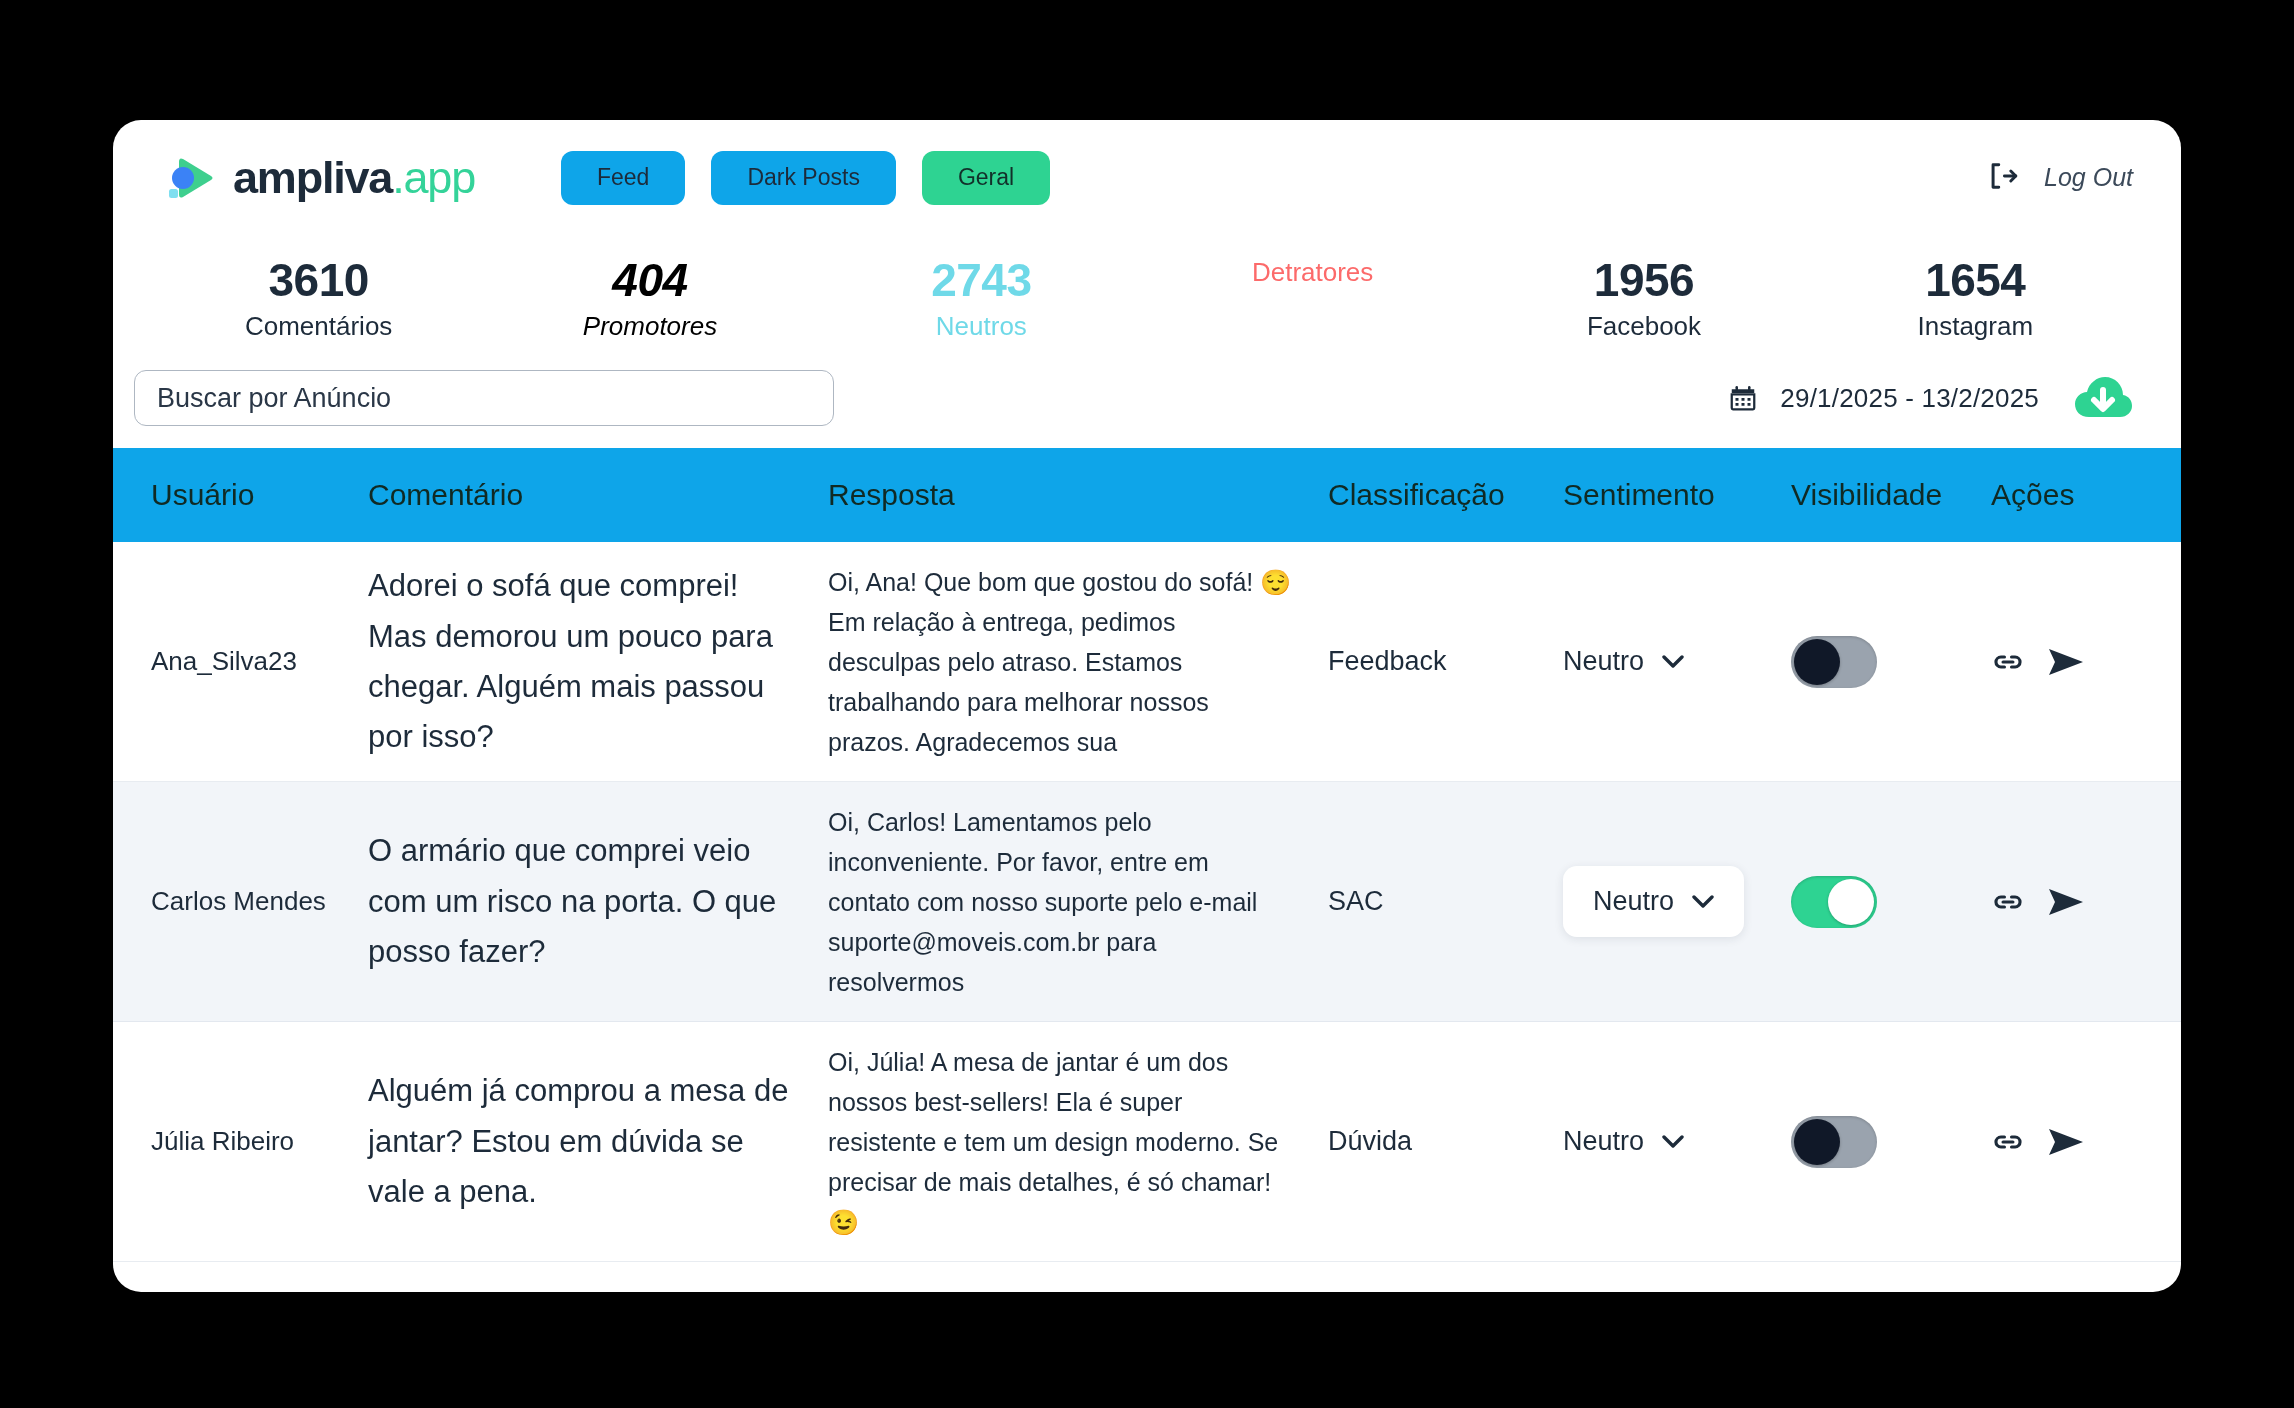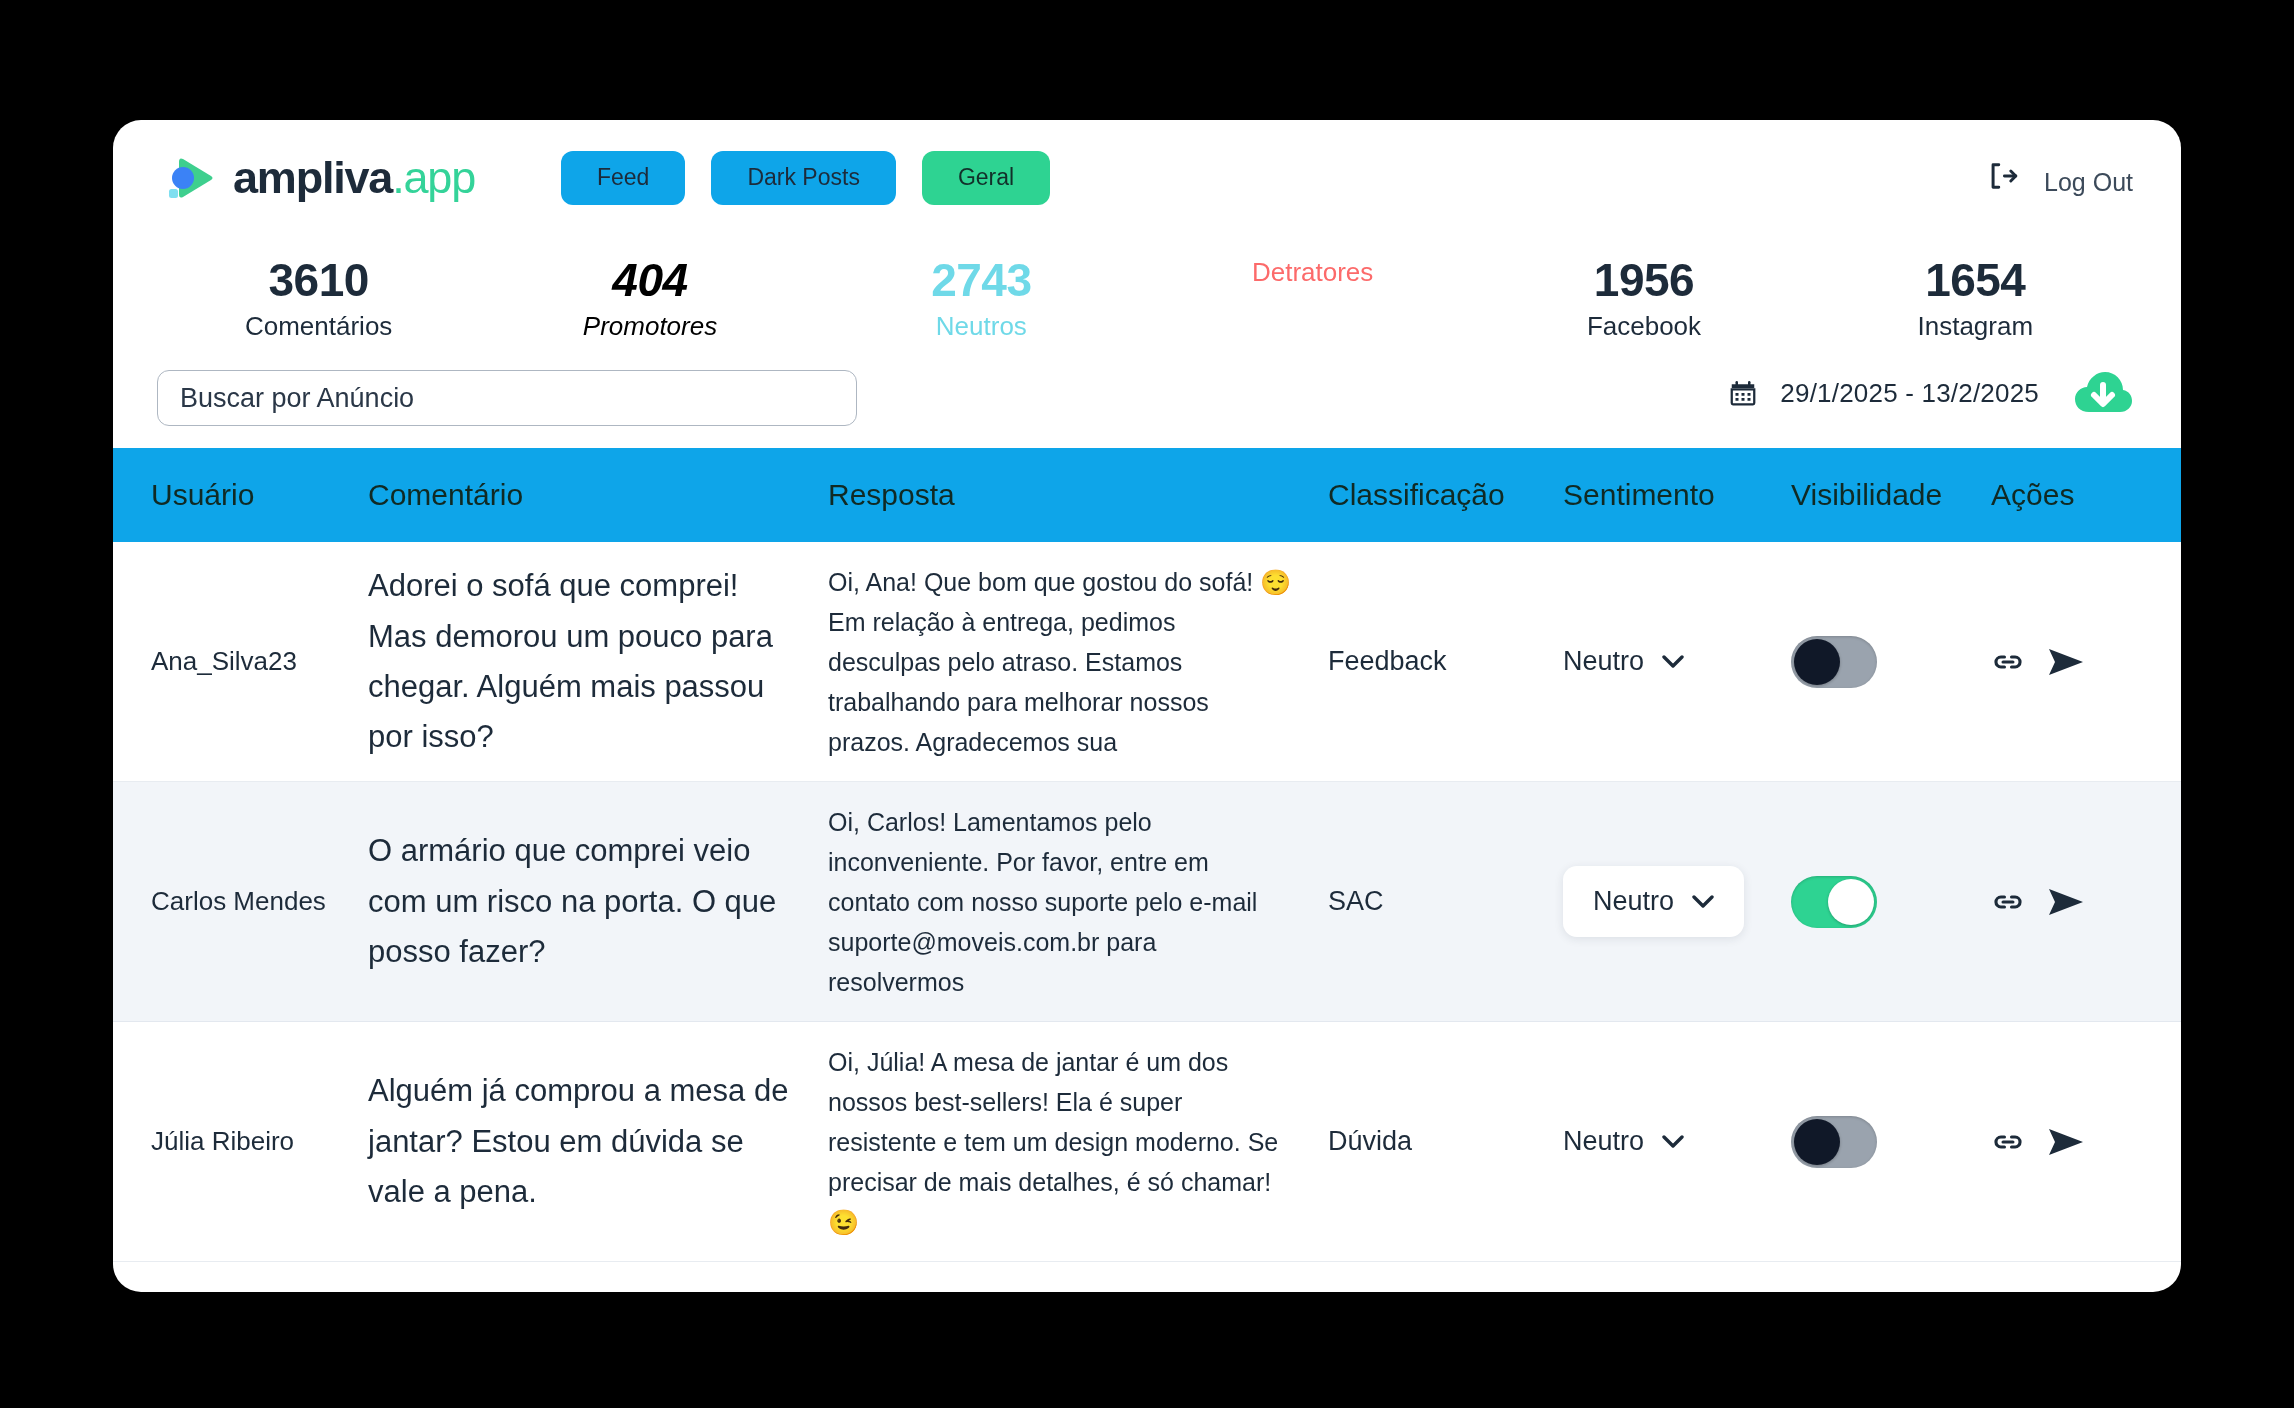--- a/index.html
+++ b/index.html
@@ -48,43 +48,44 @@
     border-radius: 12px;
     font-family: "Liberation Sans", sans-serif;
     font-size: 23px; color: #1d2b3a;
     background: #0ea5e9;
     display: flex; align-items: center; justify-content: center;
     white-space: nowrap;
   }
   .tab.active { background: #2ed392; color: #12302a; }
 
   .logout {
-    margin-left: auto; display: flex; align-items: flex-end; gap: 24px;
+    margin-left: auto; display: flex; align-items: center; gap: 24px;
     cursor: pointer;
+    font-style: italic;
   }
   .logout-label { font-size: 25px; color: #3c4a5a; white-space: nowrap; }
 
   
   .stats {
     display: flex; align-items: flex-start;
     padding: 18px 40px 0 40px;
     flex: 0 0 auto;
   }
   .stat { flex: 1 1 0; text-align: center; }
   .stat-value { font-size: 46px; font-weight: 700; line-height: 1.18; letter-spacing: -0.5px; }
   .stat-label { font-size: 26px; line-height: 1.5; }
   .stat.dark .stat-value, .stat.dark .stat-label { color: #1d2b3a; }
   .stat.green .stat-value, .stat.green .stat-label { color: #000000; font-style: italic; }
   .stat.cyan .stat-value, .stat.cyan .stat-label { color: #6fd9e8; }
   .stat.red .stat-value, .stat.red .stat-label { color: #fc6a6a; }
 
   
   .filters {
-    display: flex; align-items: flex-start;
-    padding: 24px 48px 22px 44px;
+    display: flex; align-items: center;
+    padding: 24px 48px 22px 21px;
     flex: 0 0 auto;
     gap: 44px;
   }
   .search-field {
     width: 700px; height: 56px;
     border: 1.5px solid #aeb7c2;
     border-radius: 12px;
     background: #ffffff;
     font-family: "Liberation Sans", sans-serif;
     font-size: 27px; color: #1d2b3a;

